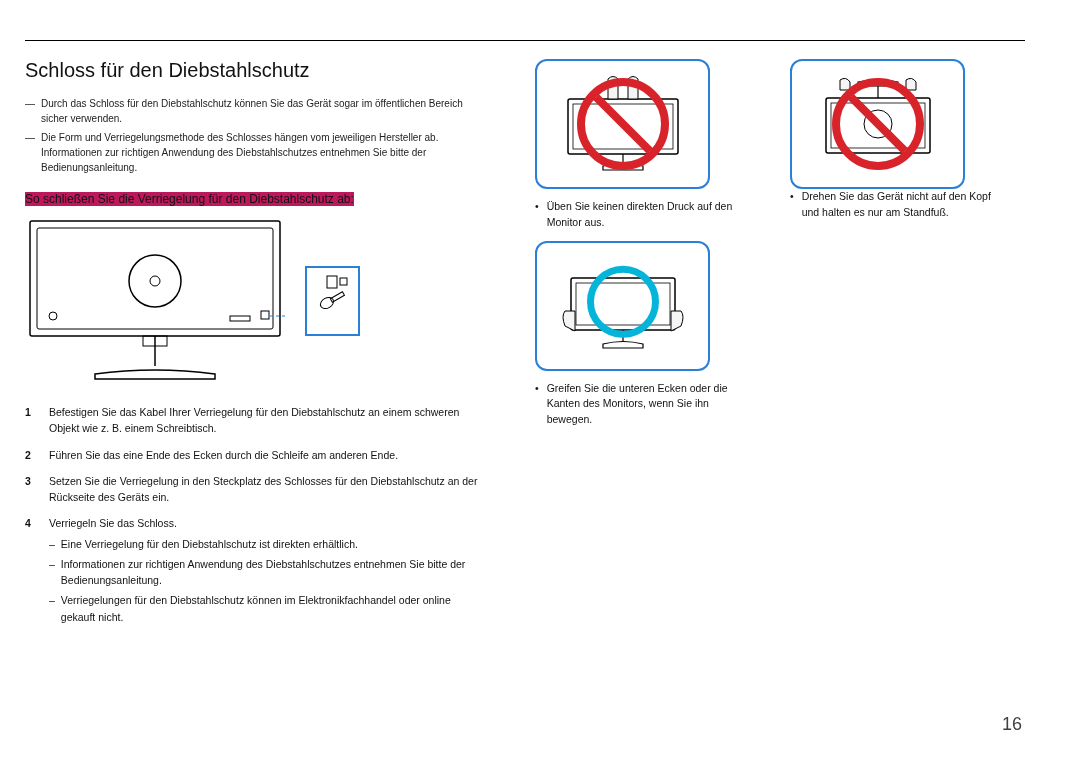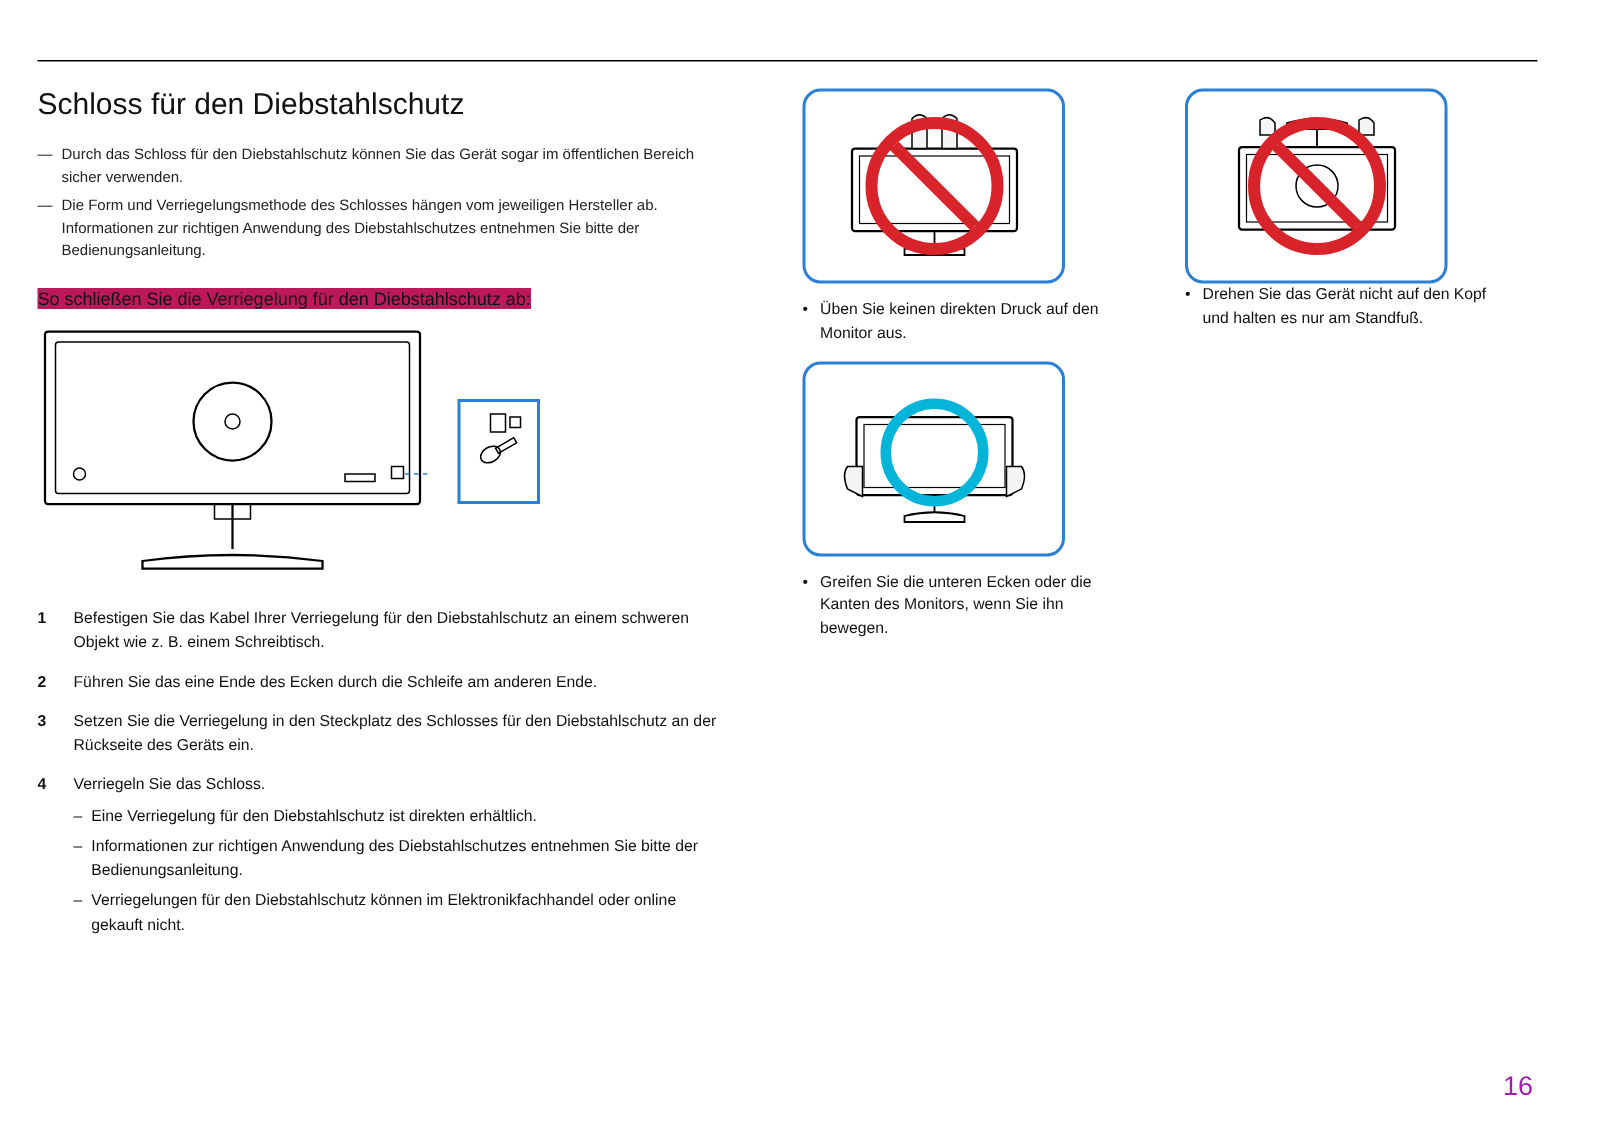--- a/index.html
+++ b/index.html
@@ -96,21 +96,21 @@
     font-size: 10.5px;
     line-height:1.5;
   }
   .blt-row { display:flex; gap:8px; margin-bottom:8px; }
   .dot::before { content:"\2022"; }
   .prec-cols { display:flex; gap:40px; }
   .prec-col { flex:0 0 215px; }
   .fig-single { margin-top:10px; margin-bottom:10px; }
   .pnum {
     position:absolute; right:58px; bottom:28px;
-    font-size:18px; color:#a21caf;
+    font-size:18px; color:#404040;
   }
 </style>
 </head>
 <body>
 
 <div class="page">
   <div class="hr-top"></div>
   <div class="cols">
 
     <div class="col-left">

